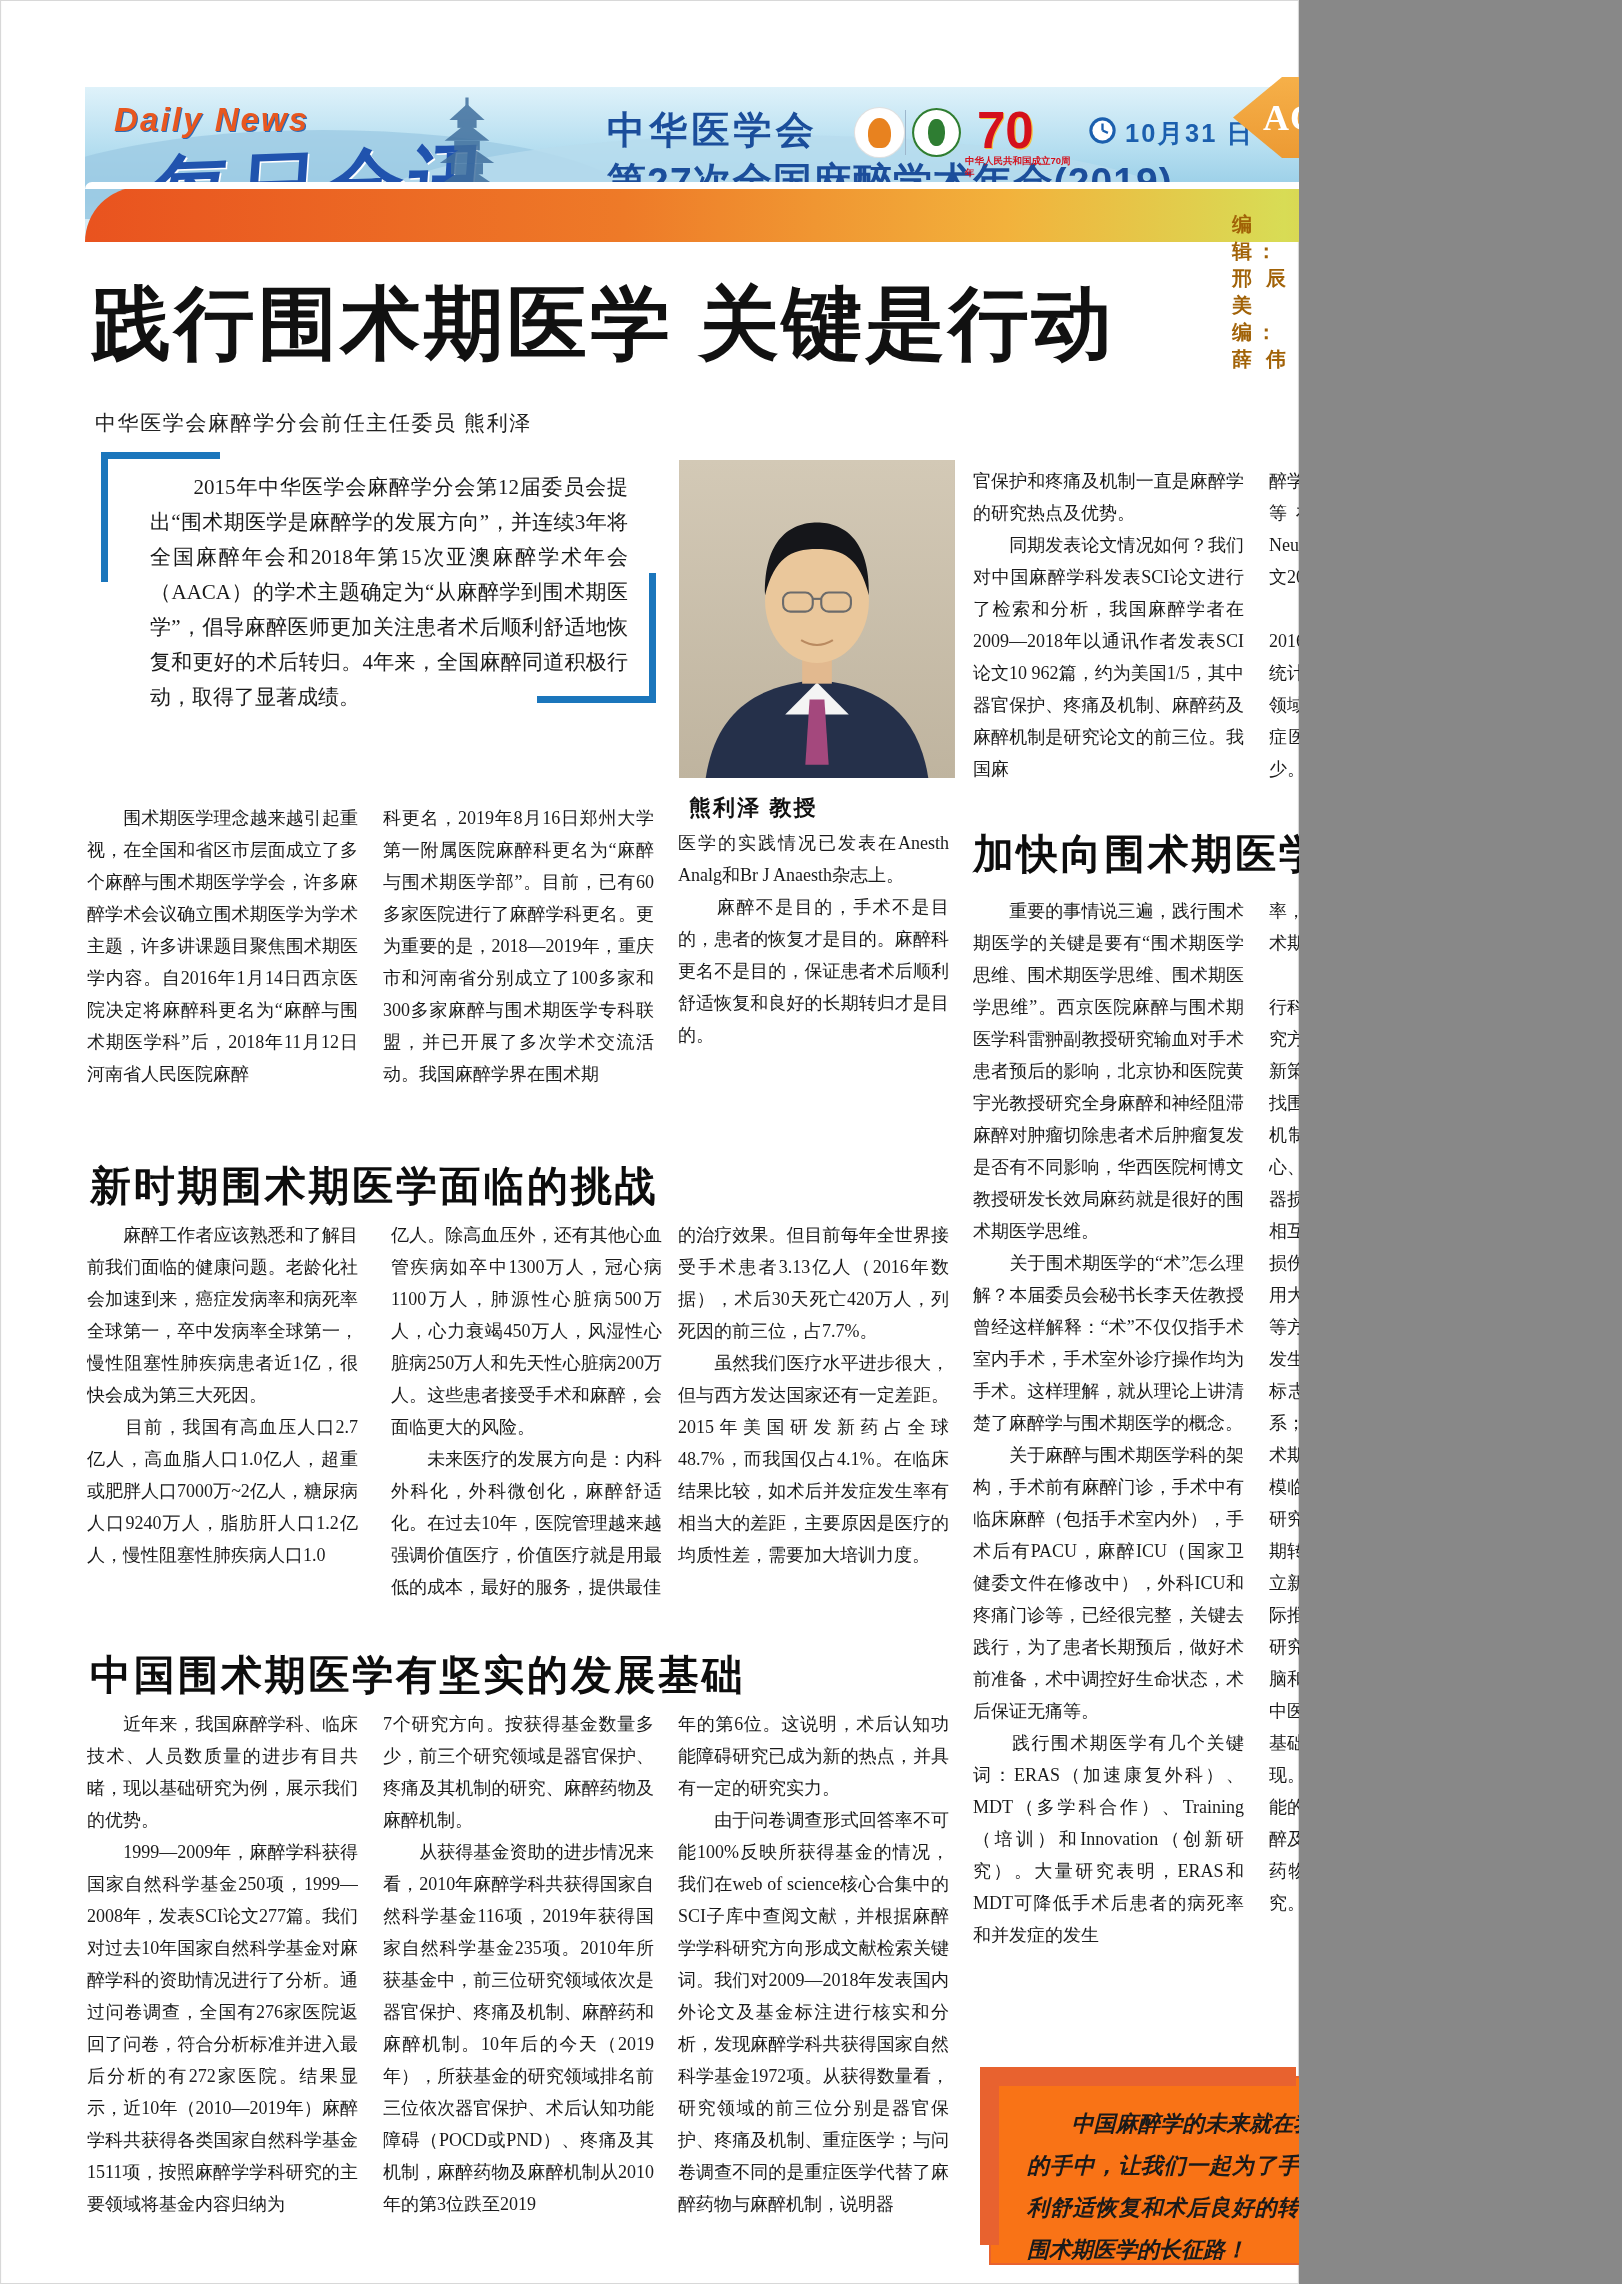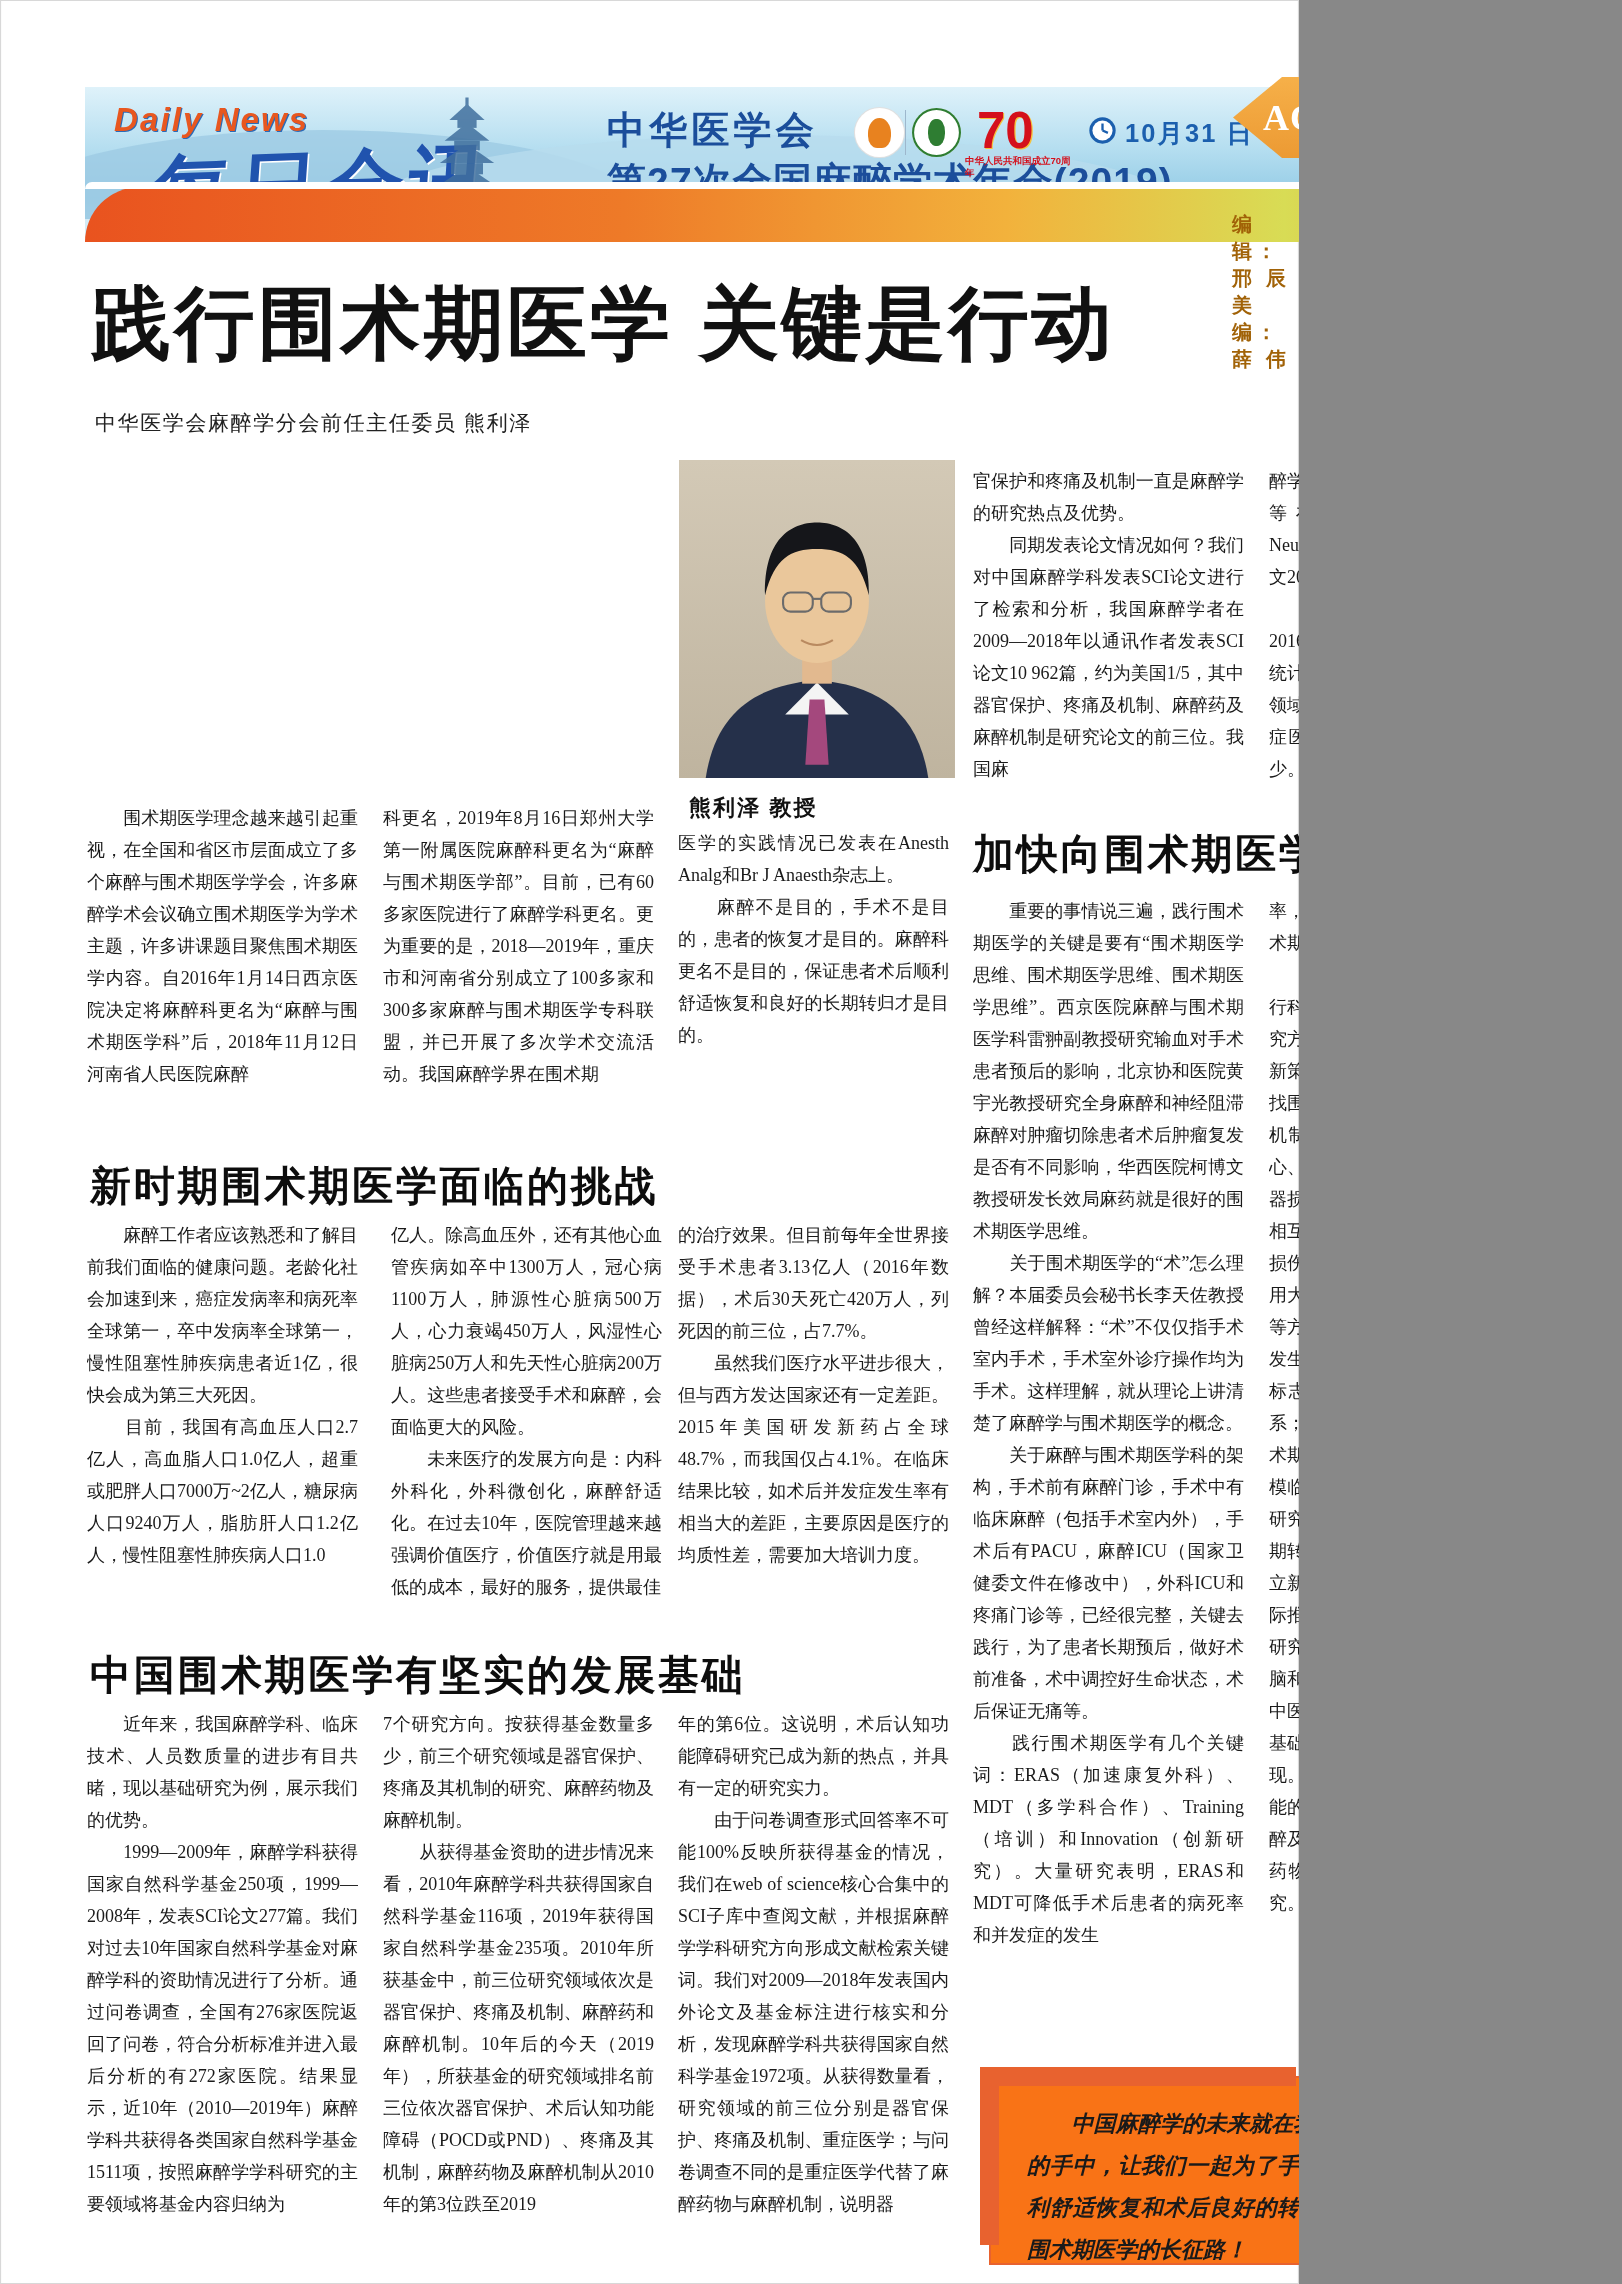--- a/index.html
+++ b/index.html
@@ -137,20 +137,25 @@
   <div class="editors">编辑：邢 辰  美编：薛 伟</div>
   <div class="ribbon">
     <span class="ribbon-en">ACADEMY</span>
     <span class="ribbon-div"></span>
     <span class="ribbon-cn">创新研究</span>
   </div>
 
   <div class="headline">践行围术期医学  关键是行动</div>
   <div class="byline">中华医学会麻醉学分会前任主任委员  熊利泽</div>
 
+  <div class="intro">
+    <div class="qbr qbr-tl"></div>
+    <div class="qbr qbr-br"></div>
+    <div class="intro-text">　　2015年中华医学会麻醉学分会第12届委员会提出“围术期医学是麻醉学的发展方向”，并连续3年将全国麻醉年会和2018年第15次亚澳麻醉学术年会（AACA）的学术主题确定为“从麻醉学到围术期医学”，倡导麻醉医师更加关注患者术后顺利舒适地恢复和更好的术后转归。4年来，全国麻醉同道积极行动，取得了显著成绩。</div>
+  </div>
 
   <div class="photo">
     <svg width="276" height="318" viewBox="0 0 520 600">
       <rect width="520" height="600" fill="#c9bfad"></rect>
       <rect width="520" height="600" fill="url(#gbg)"></rect>
       <defs>
           <linearGradient id="gbg" x1="0" y1="0" x2="0" y2="1">
         <stop offset="0" stop-color="#d3c9b6"></stop>
             <stop offset="1" stop-color="#bfb49f"></stop>
           </linearGradient>

